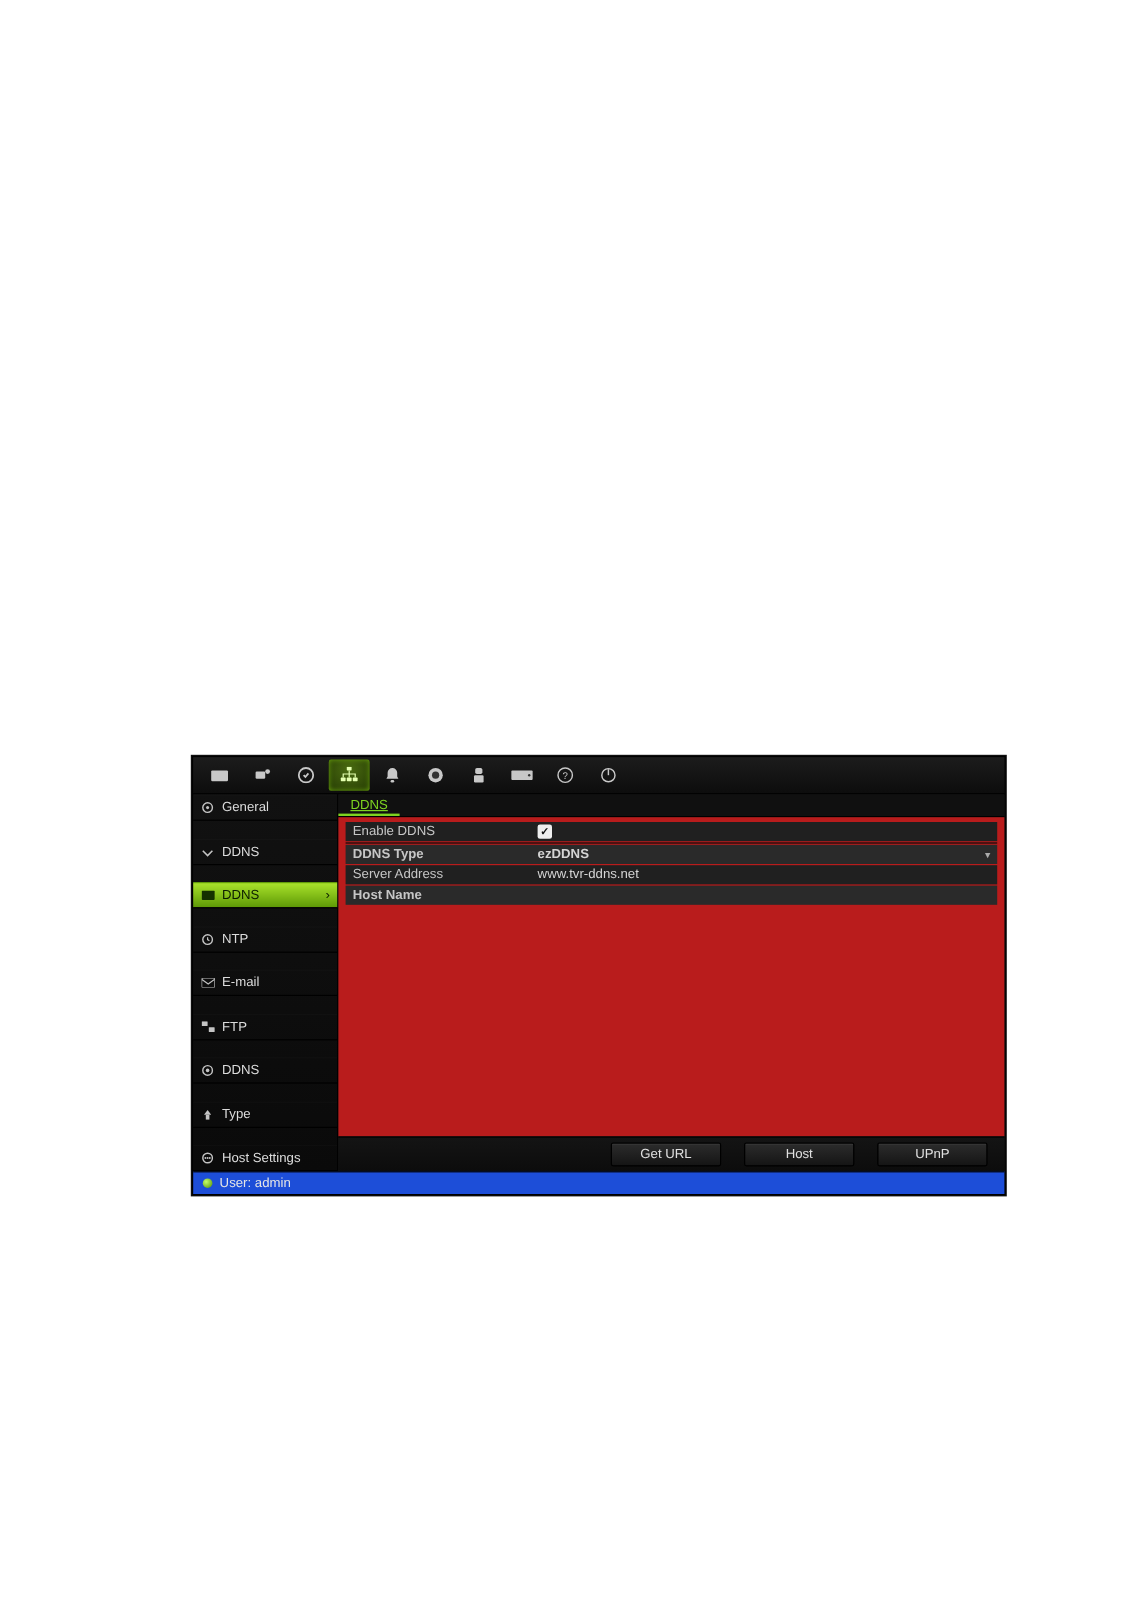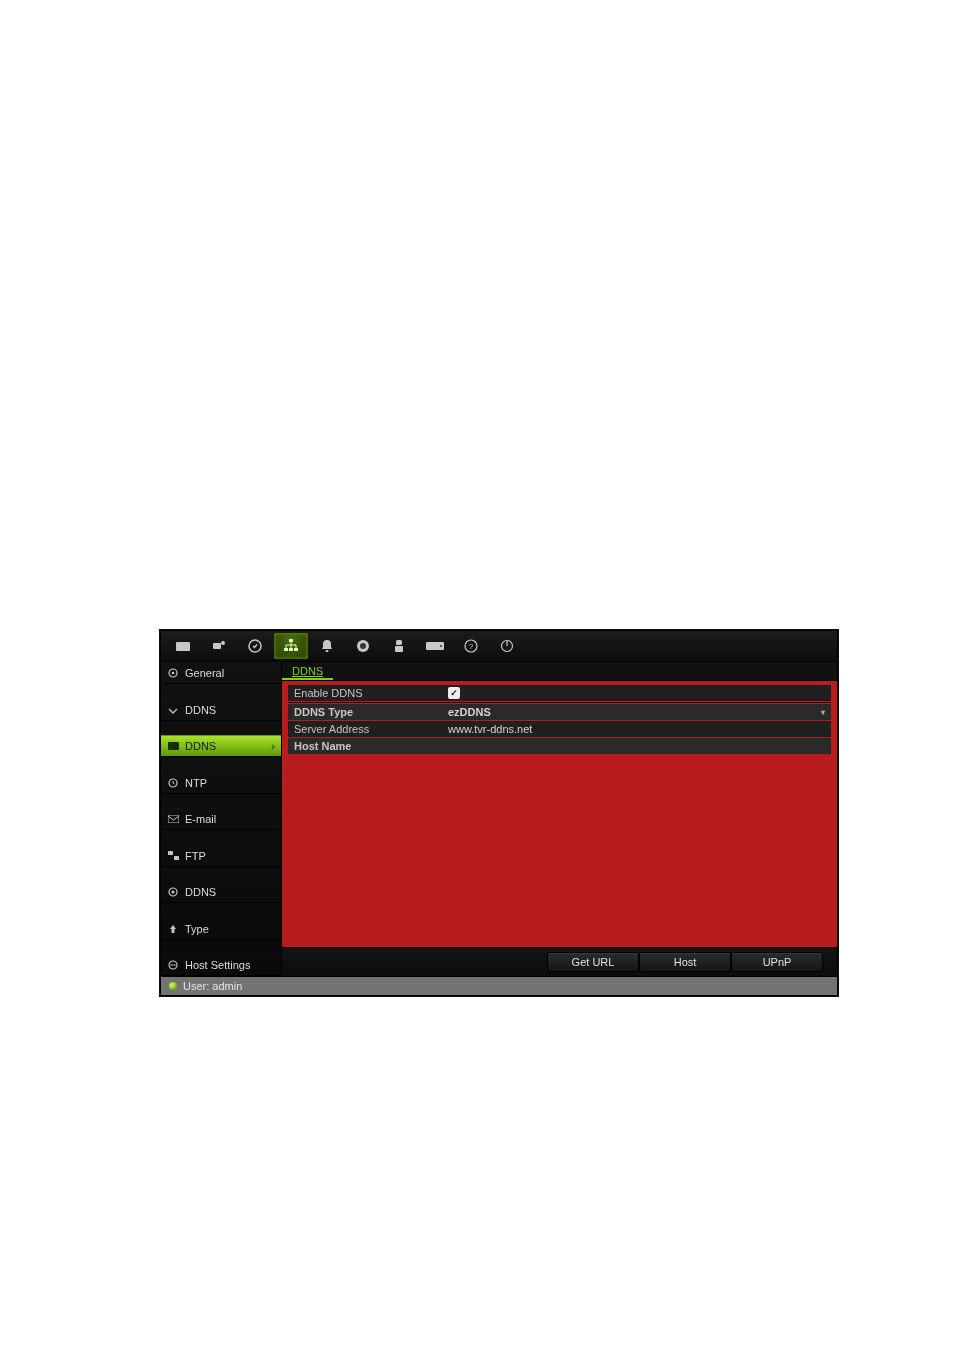--- a/index.html
+++ b/index.html
@@ -158,41 +158,41 @@
     height: 1px;
     background: #0a0a0a;
     margin-bottom: 1px;
   }
   .footer {
     height: 28px;
     background: linear-gradient(#141414, #0c0c0c);
     display: flex;
     align-items: center;
     justify-content: flex-end;
-    gap: 0;
+    gap: 19px;
     padding: 0 14px;
     border-top: 1px solid #000;
   }
   .btn {
     min-width: 70px;
     height: 18px;
     background: linear-gradient(#2c2c2c, #151515);
     border: 1px solid #000;
     border-radius: 2px;
     color: #e0e0e0;
     font-size: 11px;
     display: flex;
     align-items: center;
     justify-content: center;
     padding: 0 10px;
     box-shadow: inset 0 1px 0 rgba(255,255,255,.06);
   }
   .status {
     height: 18px;
-    background: #737373;
+    background: #1d4ed8;
     display: flex;
     align-items: center;
     padding: 0 8px;
     gap: 6px;
     color: #e5e5e5;
     border-top: 1px solid #000;
   }
   .dot {
     width: 8px;
     height: 8px;

